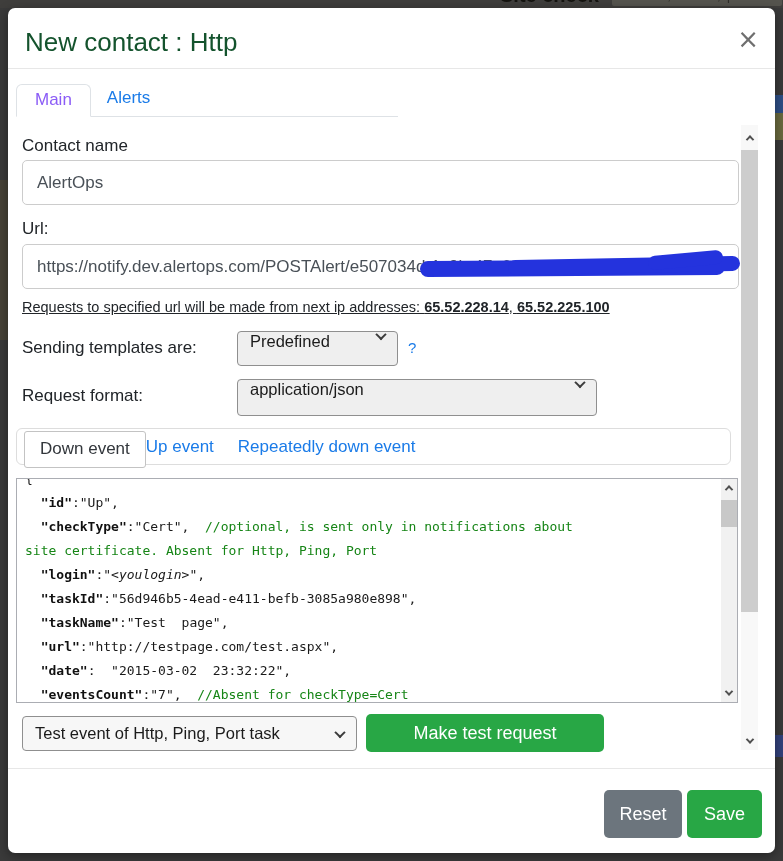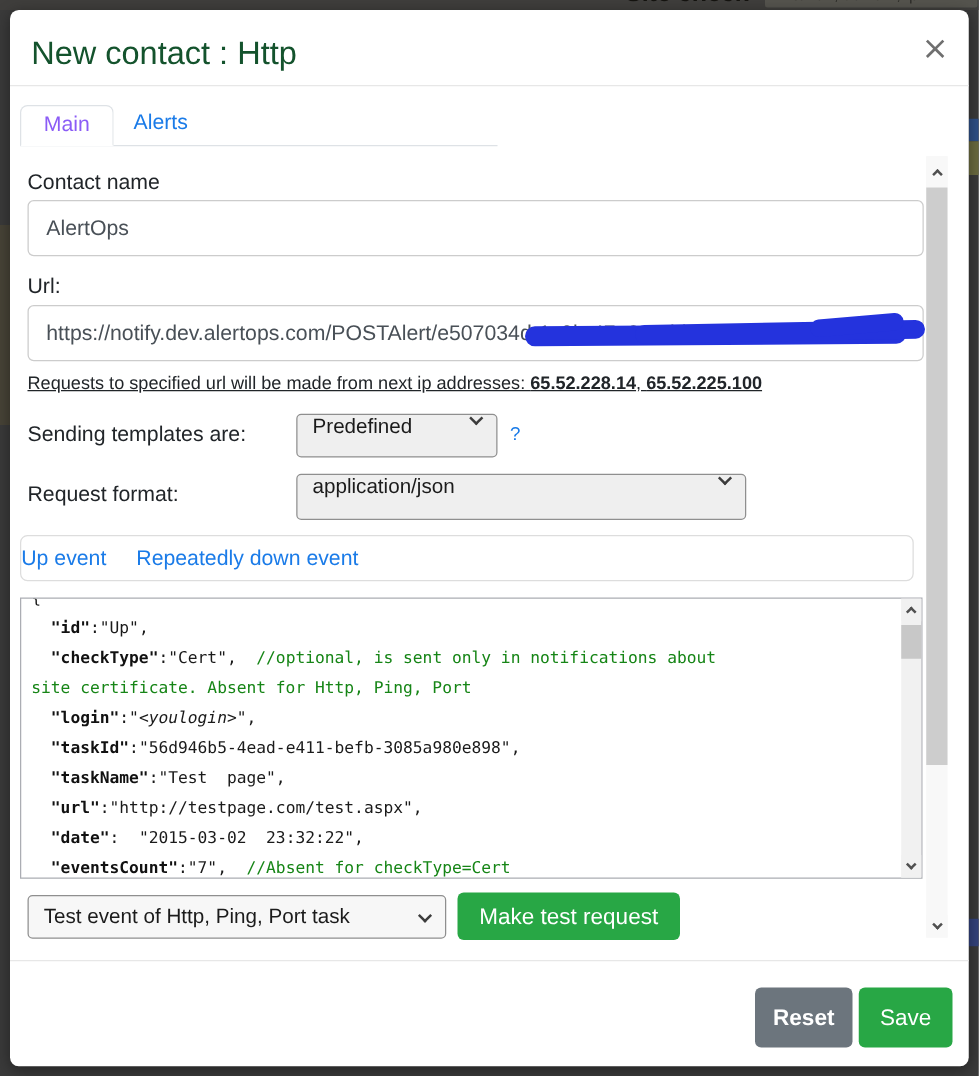--- a/index.html
+++ b/index.html
@@ -107,23 +107,23 @@
   .test-sel{
     position:absolute;left:14px;top:708px;width:335px;height:35px;background:#f7f7f7;
     border:1px solid #8f8f8f;border-radius:4px;display:flex;align-items:center;
     justify-content:space-between;font-size:16.5px;color:#1b1b1b;padding:0 12px;cursor:pointer;
   }
   .btn{
     position:absolute;border:none;border-radius:5px;color:#fff;font-size:18px;
     display:flex;align-items:center;justify-content:center;cursor:pointer;
     font-family:"Liberation Sans","DejaVu Sans",sans-serif;
   }
-  .btn-test{left:358px;top:706px;width:178px;height:38px;background:var(--button-green);}
+  .btn-test{left:358px;top:706px;width:238px;height:38px;background:var(--button-green);}
   .footer-sep{position:absolute;left:0;top:760px;width:100%;border-top:1px solid #e7e7e7;}
-  .btn-reset{left:596px;top:782px;width:78px;height:48px;background:var(--button-gray);font-weight:bold;}
+  .btn-reset{left:596px;top:782px;width:78px;height:48px;background:var(--button-gray);}
   .btn-save{left:679px;top:782px;width:75px;height:48px;background:var(--button-green);}
 </style>
 </head>
 <body>
 
 <div class="backdrop-top">
   <span class="bd-site">Site check</span>
   <span class="bd-search">
     <span>Enter url, domain, ip</span>
   </span>
@@ -168,20 +168,21 @@
   </div>
   <div class="help-q">?</div>
 
   <div class="lbl" style="top:378px">Request format:</div>
   <div class="sel" style="left:229px;top:371px;width:360px;height:37px">
     <span>application/json</span>
     <span class="chev down"></span>
   </div>
 
   <div class="event-box">
+    <div class="event-tab-active">Down event</div>
     <div class="event-tab-link">Up event</div>
     <div class="event-tab-link">Repeatedly down event</div>
   </div>
 
   <div class="code-area">
     <div class="code-inner">
         <div class="code-line"><span class="seg-p">{</span></div>
         <div class="code-line"><span class="seg-p">  </span><span class="seg-k">"id"</span><span class="seg-p">:"Up",</span></div>
         <div class="code-line"><span class="seg-p">  </span><span class="seg-k">"checkType"</span><span class="seg-p">:"Cert",  </span><span class="seg-cm">//optional, is sent only in notifications about</span></div>
         <div class="code-line"><span class="seg-cm">site certificate. Absent for Http, Ping, Port</span></div>

